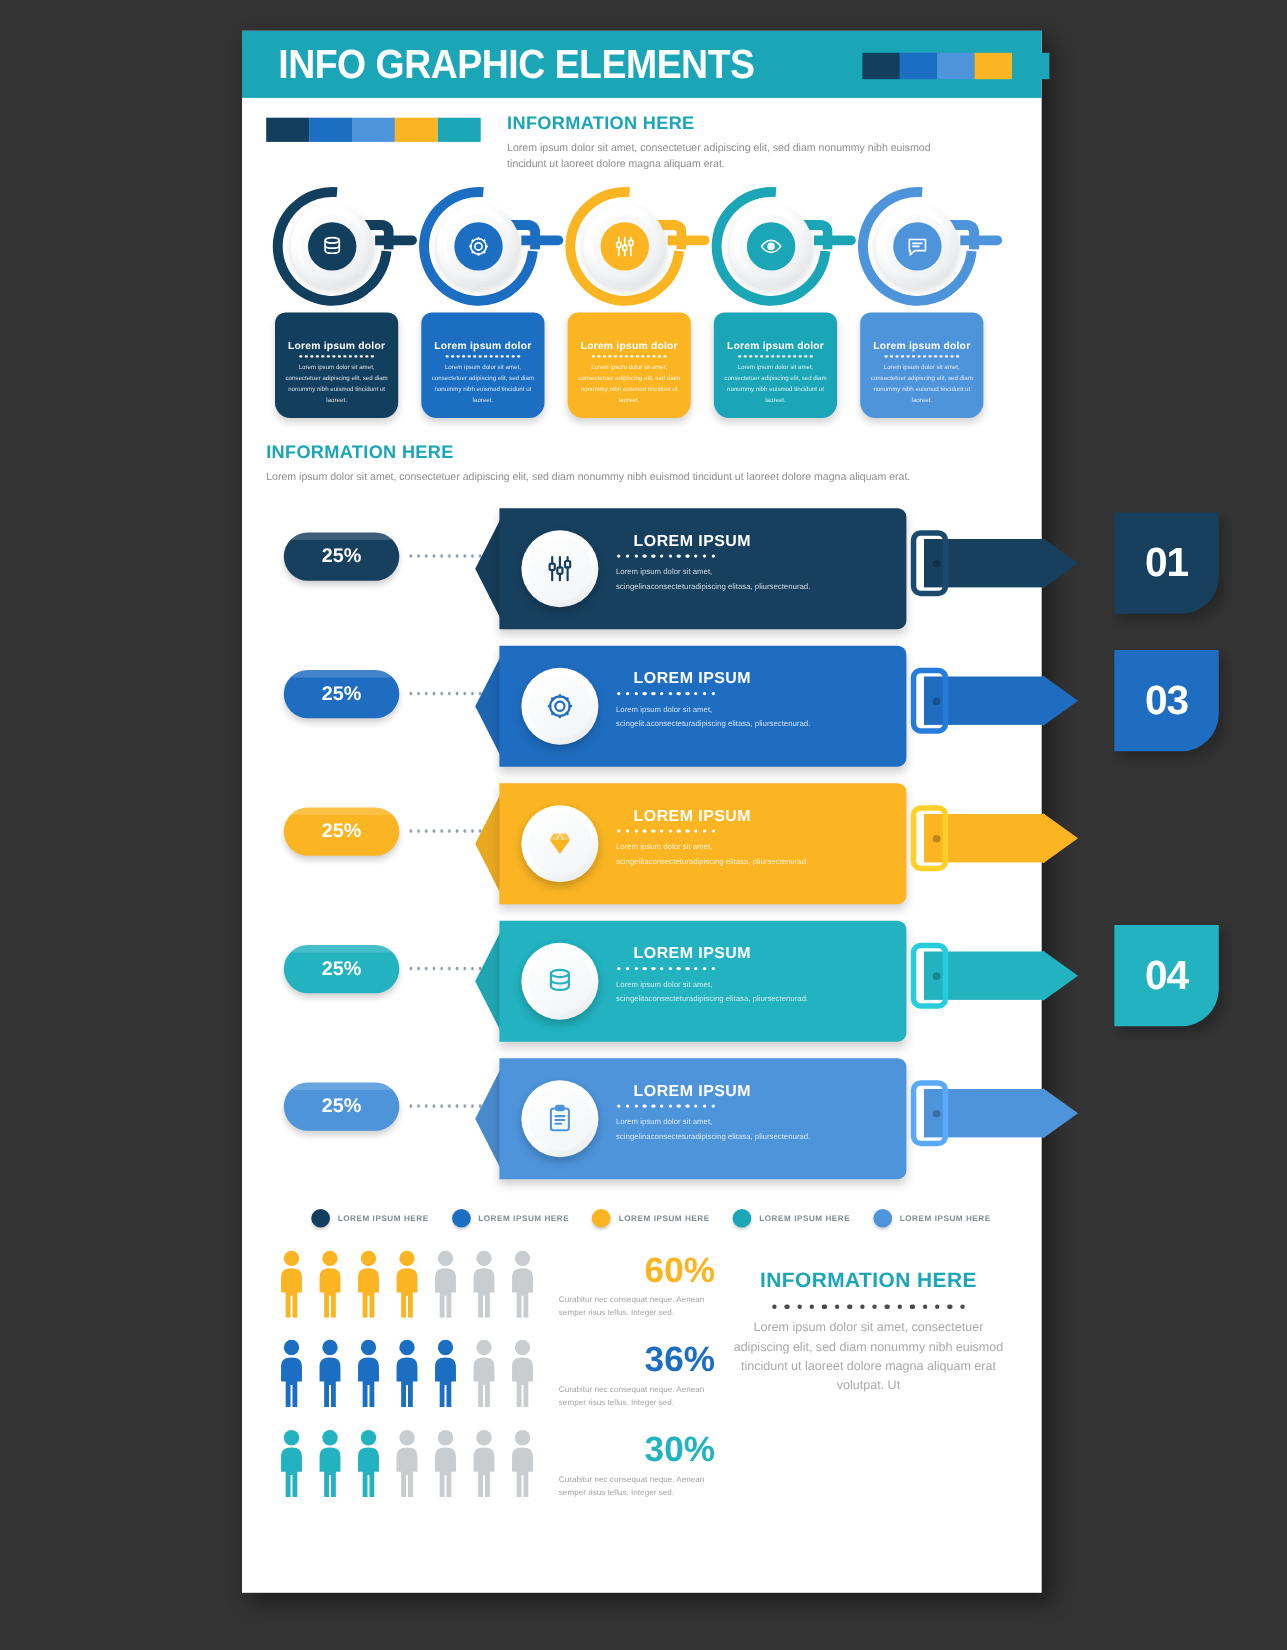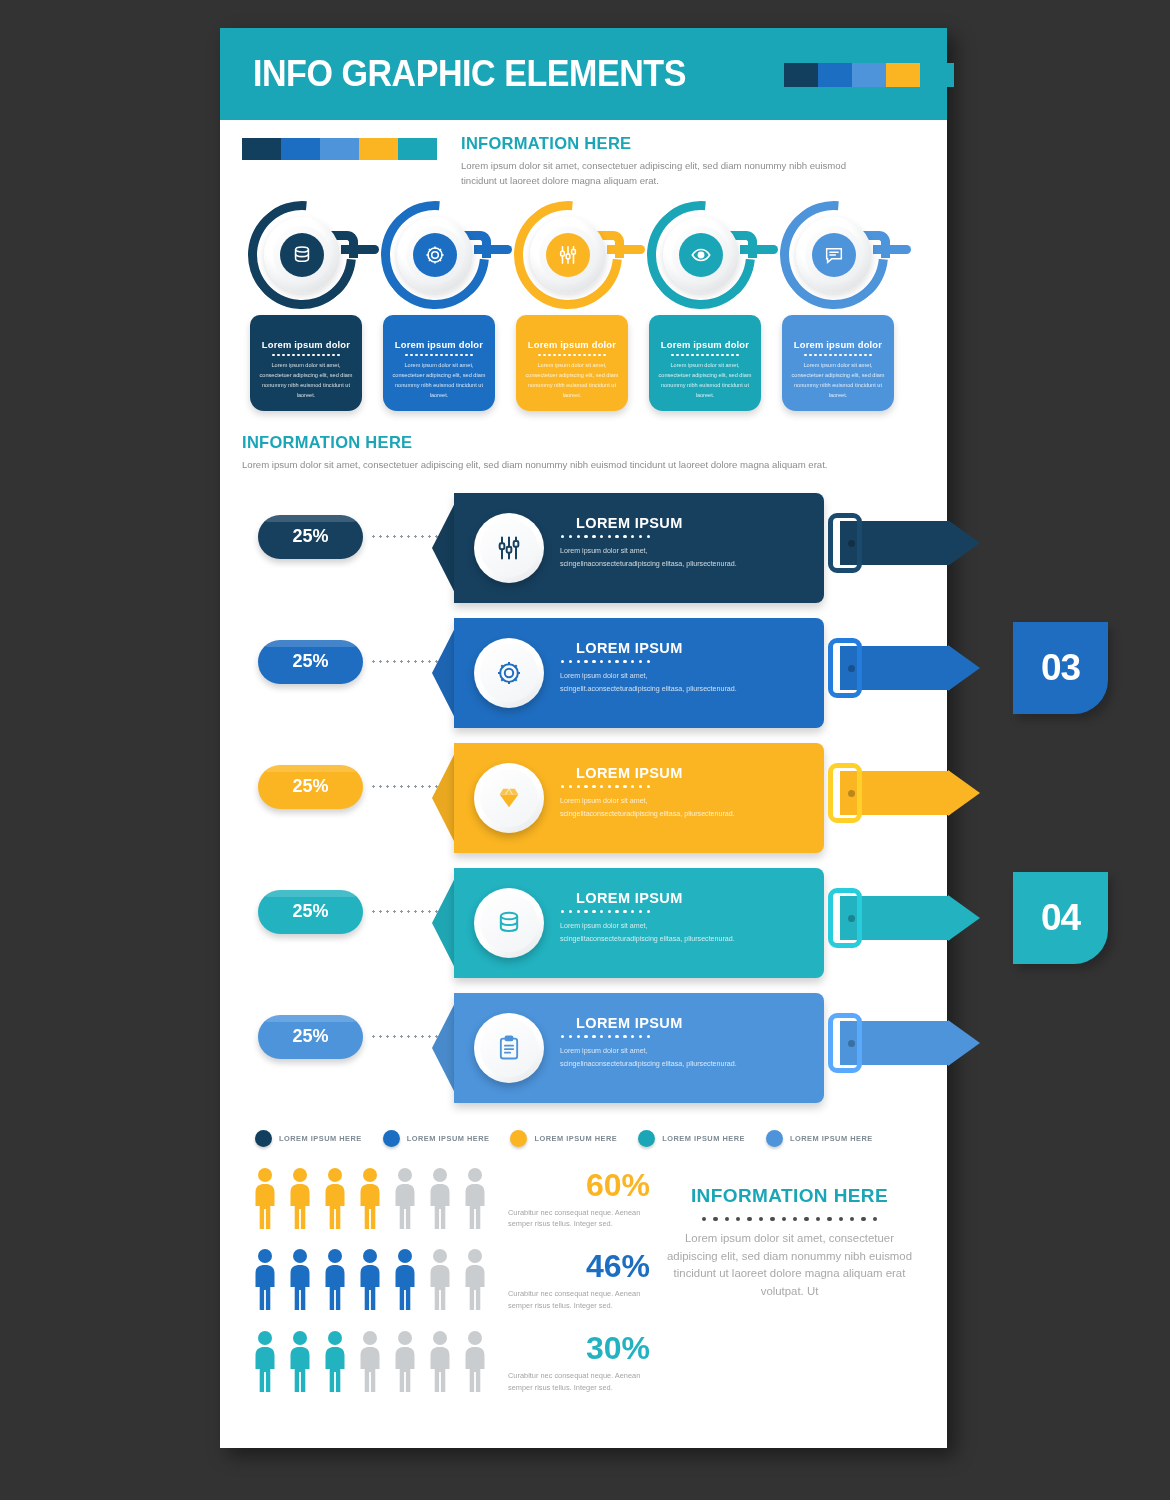--- a/index.html
+++ b/index.html
@@ -13,21 +13,21 @@
     position:absolute;
     left:220px; top:28px;
     width:727px; height:1420px;
     background:#ffffff;
     box-shadow: 8px 8px 18px rgba(0,0,0,.45);
   }
 
   
   .hdr-main{
     position:relative;
-    height:92px;
+    height:61px;
     background:#1aa6b7;
     display:flex; align-items:center;gap:42px;
   }
   .hdr-title{
     color:#ffffff;
     font-size:37px;
     font-weight:bold;
     letter-spacing:-0.5px;
     margin-left:33px;
     font-family:"Liberation Sans", sans-serif;
@@ -235,21 +235,21 @@
     background:var(--c);
     border-radius:0 0 34px 0;
     box-shadow:5px 6px 9px rgba(0,0,0,.22);
     display:flex; align-items:center; justify-content:center;
   }
   .numbox span{ color:#fff; font-size:37px; font-weight:bold; letter-spacing:-1px; }
 
   
   .legend{
     display:flex; align-items:flex-end;
-    padding:0 0 0 35px; margin-top:18px;
+    padding:0 0 0 35px; margin-top:18px;margin-left:28px;
   }
   .leg{ display:flex; align-items:center; margin-right:21px; }
   .leg i{ width:17px;height:17px;border-radius:50%;display:block;box-shadow:0 2px 3px rgba(0,0,0,.2);}
   .leg span{ color:#7e8a92; font-size:7.4px; font-weight:bold; letter-spacing:.5px; margin-left:7px; }
 
   
   .bottom{ display:flex; margin-top:20px; padding-left:30px; }
   .picto-col{ width:400px; }
   .picto-row{ display:flex; align-items:flex-start; margin-bottom:18px; }
   .figs{ display:flex; gap:5px; }
@@ -509,20 +509,23 @@
             <i></i>
           </div>
       <p>Lorem ipsum dolor sit amet, scingelinaconsecteturadipiscing elitasa, pliursectenurad.</p>
     </div>
     <div class="arrow">
       <div class="shaft"></div>
       <div class="head"></div>
       <div class="clip"></div>
       <div class="hole"></div>
     </div>
+    <div class="numbox">
+      <span>01</span>
+    </div>
   </div>
   <div class="row" style="--c:#1f6dc0">
     <div class="pct">25%</div>
     <div class="dotline"></div>
     <div class="tag">
       <div class="point"></div>
       <div class="body"></div>
       <div class="ico-wrap">
             <svg viewBox="0 0 24 24">
               <g fill="none" stroke="#1f6dc0" stroke-width="1.7">
@@ -765,21 +768,21 @@
             <svg viewBox="0 0 30 62">
     <circle cx="15" cy="8" r="7" fill="#c9cdcf"></circle>
     <path d="M15 17c-6.6 0-9.5 2.6-9.5 8.6V39h4.2v23h4.4V42h1.8v20h4.4V39h4.2V25.6C24.5 19.6 21.6 17 15 17z" fill="#c9cdcf"></path>
   </svg>
             <svg viewBox="0 0 30 62">
     <circle cx="15" cy="8" r="7" fill="#c9cdcf"></circle>
     <path d="M15 17c-6.6 0-9.5 2.6-9.5 8.6V39h4.2v23h4.4V42h1.8v20h4.4V39h4.2V25.6C24.5 19.6 21.6 17 15 17z" fill="#c9cdcf"></path>
   </svg>
           </div>
     <div class="picto-txt">
-      <div class="big" style="color:#1b6ec2">46%</div>
+      <div class="big" style="color:#1b6ec2">36%</div>
       <div class="small">Curabitur nec consequat neque. Aenean semper risus tellus. Integer sed.</div>
     </div>
   </div>
         <div class="picto-row">
     <div class="figs">
             <svg viewBox="0 0 30 62">
     <circle cx="15" cy="8" r="7" fill="#22b2c0"></circle>
     <path d="M15 17c-6.6 0-9.5 2.6-9.5 8.6V39h4.2v23h4.4V42h1.8v20h4.4V39h4.2V25.6C24.5 19.6 21.6 17 15 17z" fill="#22b2c0"></path>
   </svg>
             <svg viewBox="0 0 30 62">

